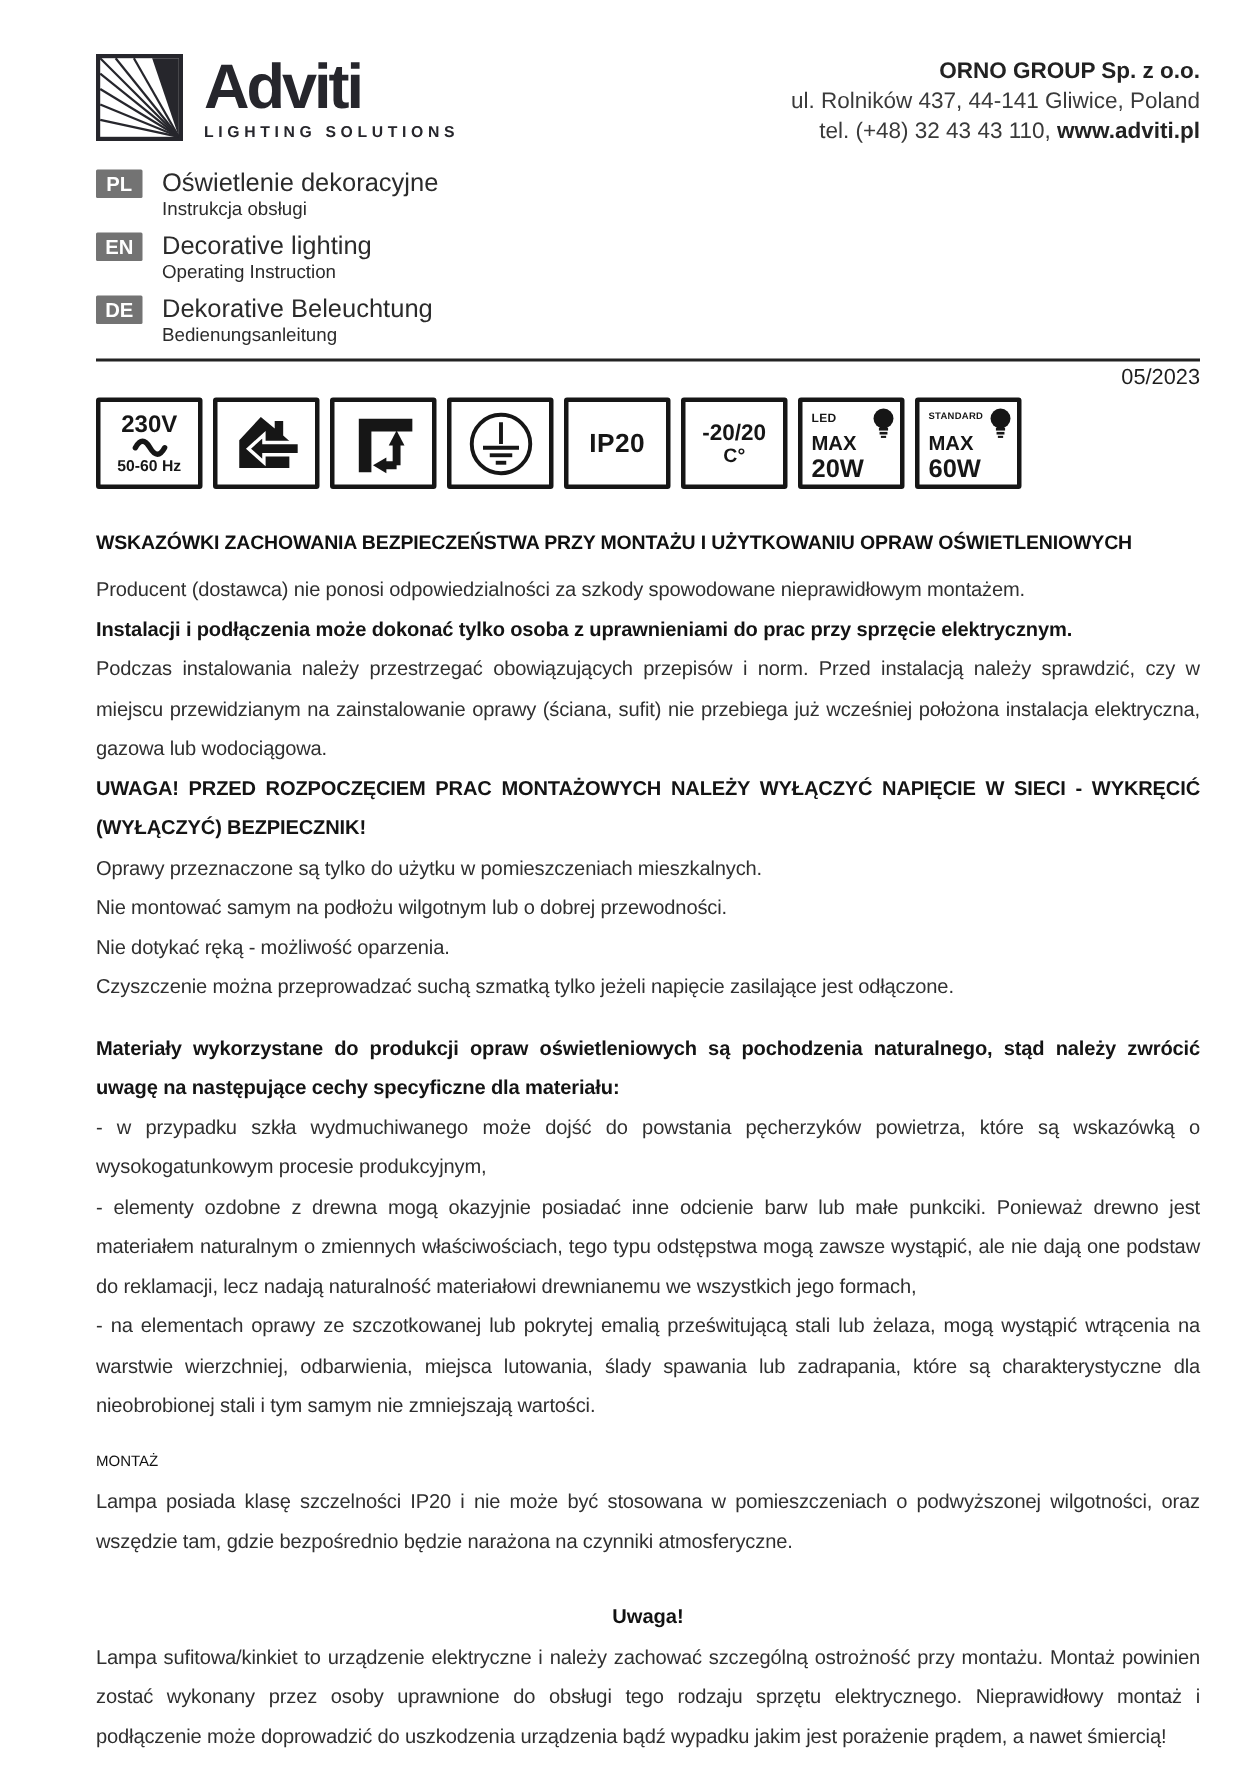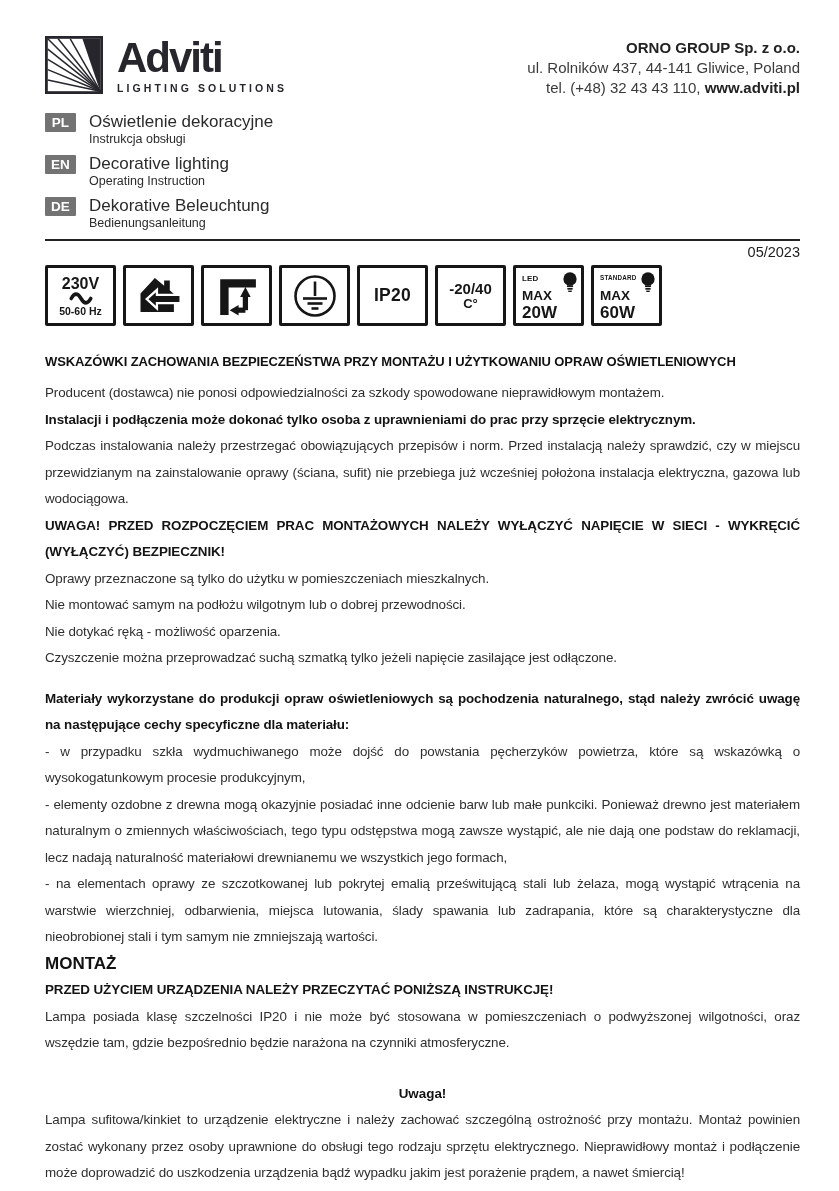--- a/index.html
+++ b/index.html
@@ -2,21 +2,21 @@
 <html><head>
 <meta charset="utf-8">
 <style>
   * { margin:0; padding:0; box-sizing:border-box; }
   html,body { background:#ffffff; }
   body {
     width:839px; height:1191px; overflow:hidden;
     font-family:"Liberation Sans","DejaVu Sans",sans-serif;
     color:#2e2e2e;
   }
-  .page { padding:36px 39px 0 45px; }
+  .page { padding:36px 39px 0 64px; }
 
   
   .header { display:flex; justify-content:space-between; align-items:flex-start; }
   .logo { display:flex; align-items:flex-start; gap:14px; }
   .logo-text { padding-top:0; }
   .brand { font-size:42px; font-weight:bold; letter-spacing:-2px; color:#26262c; line-height:44px; }
   .tagline { font-size:10.5px; font-weight:bold; letter-spacing:3.1px; color:#26262c; margin-top:2px; }
   .company { text-align:right; font-size:15px; line-height:20px; color:#3a3a3a; padding-top:2px; }
   .company .name { font-weight:bold; color:#222; }
   .company b { color:#222; }
@@ -50,21 +50,21 @@
   .p-max  { font-size:13.5px; font-weight:bold; color:#161616; line-height:14px; margin-top:-4px; }
   .p-watt { font-size:17px; font-weight:bold; color:#161616; line-height:19px; }
 
   
   .content { margin-top:28px; }
   .h-safety { font-size:13px; font-weight:bold; color:#111; letter-spacing:-0.1px; white-space:nowrap; margin-bottom:11px; }
   .content p { font-size:13.4px; line-height:26.5px; color:#2f2f2f; letter-spacing:-0.1px; }
   .content p.j { text-align:justify; }
   .content p.b { font-weight:bold; color:#141414; }
   .mt-gap { margin-top:14px; }
-  .h2 { font-size:17px; font-weight:bold; color:#111; line-height:26.5px; }
+  .h2 { font-size:10px; font-weight:normal; color:#111; margin-top:11px; line-height:26.5px; }
   .h3 { font-size:13.4px; font-weight:bold; color:#111; margin-top:24px; line-height:26.5px;text-align:center; }
 </style>
 </head>
 <body>
 
 <div class="page">
 
   <div class="header">
     <div class="logo">
       <svg width="58" height="58" viewBox="0 0 62 62">
@@ -156,21 +156,21 @@
         <line x1="14.5" y1="29.5" x2="29.5" y2="29.5" stroke="#161616" stroke-width="2.6"></line>
         <line x1="18.5" y1="34.5" x2="25.5" y2="34.5" stroke="#161616" stroke-width="2.6"></line>
       </svg>
     </div>
 
     <div class="pict">
       <div class="p-big">IP20</div>
     </div>
 
     <div class="pict">
-      <div class="p-temp">-20/40</div>
+      <div class="p-temp">-20/20</div>
       <div class="p-deg">C°</div>
     </div>
 
 
     <div class="pict bulbbox">
       <div class="bulb-top">
         <span class="bulb-tag">LED</span>
         <svg width="16" height="21" viewBox="0 0 18 24" fill="#161616">
           <circle cx="9" cy="8" r="7.6"></circle>
           <rect x="5.5" y="15.2" width="7" height="2"></rect>
@@ -209,20 +209,19 @@
     <p>Nie montować samym na podłożu wilgotnym lub o dobrej przewodności.</p>
     <p>Nie dotykać ręką - możliwość oparzenia.</p>
     <p>Czyszczenie można przeprowadzać suchą szmatką tylko jeżeli napięcie zasilające jest odłączone.</p>
 
     <p class="b j mt-gap">Materiały wykorzystane do produkcji opraw oświetleniowych są pochodzenia naturalnego, stąd należy zwrócić uwagę na następujące cechy specyficzne dla materiału:</p>
     <p class="j">- w przypadku szkła wydmuchiwanego może dojść do powstania pęcherzyków powietrza, które są wskazówką o wysokogatunkowym procesie produkcyjnym,</p>
     <p class="j">- elementy ozdobne z drewna mogą okazyjnie posiadać inne odcienie barw lub małe punkciki. Ponieważ drewno jest materiałem naturalnym o zmiennych właściwościach, tego typu odstępstwa mogą zawsze wystąpić, ale nie dają one podstaw do reklamacji, lecz nadają naturalność materiałowi drewnianemu we wszystkich jego formach,</p>
     <p class="j">- na elementach oprawy ze szczotkowanej lub pokrytej emalią prześwitującą stali lub żelaza, mogą wystąpić wtrącenia na warstwie wierzchniej, odbarwienia, miejsca lutowania, ślady spawania lub zadrapania, które są charakterystyczne dla nieobrobionej stali i tym samym nie zmniejszają wartości.</p>
 
     <div class="h2">MONTAŻ</div>
-    <p class="b">PRZED UŻYCIEM URZĄDZENIA NALEŻY PRZECZYTAĆ PONIŻSZĄ INSTRUKCJĘ!</p>
     <p class="j">Lampa posiada klasę szczelności IP20 i nie może być stosowana w pomieszczeniach o podwyższonej wilgotności, oraz wszędzie tam, gdzie bezpośrednio będzie narażona na czynniki atmosferyczne.</p>
 
     <div class="h3">Uwaga!</div>
     <p class="j">Lampa sufitowa/kinkiet to urządzenie elektryczne i należy zachować szczególną ostrożność przy montażu. Montaż powinien zostać wykonany przez osoby uprawnione do obsługi tego rodzaju sprzętu elektrycznego. Nieprawidłowy montaż i podłączenie może doprowadzić do uszkodzenia urządzenia bądź wypadku jakim jest porażenie prądem, a nawet śmiercią!</p>
   </div>
 
 </div>
 
 </body></html>

